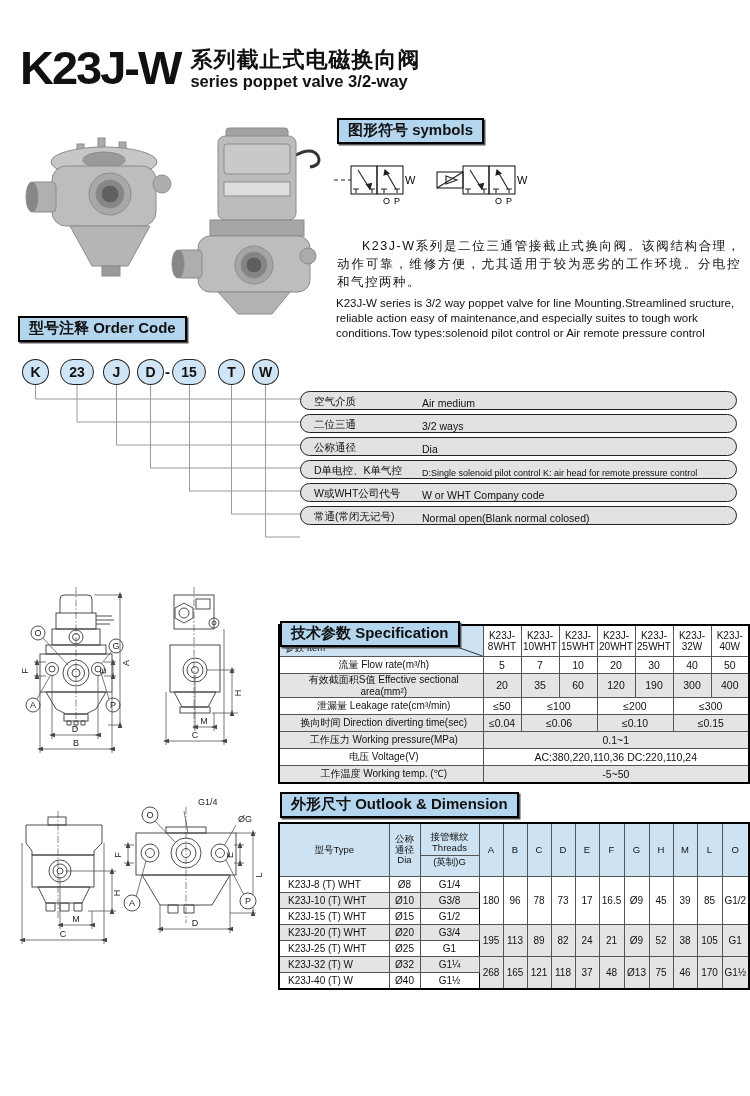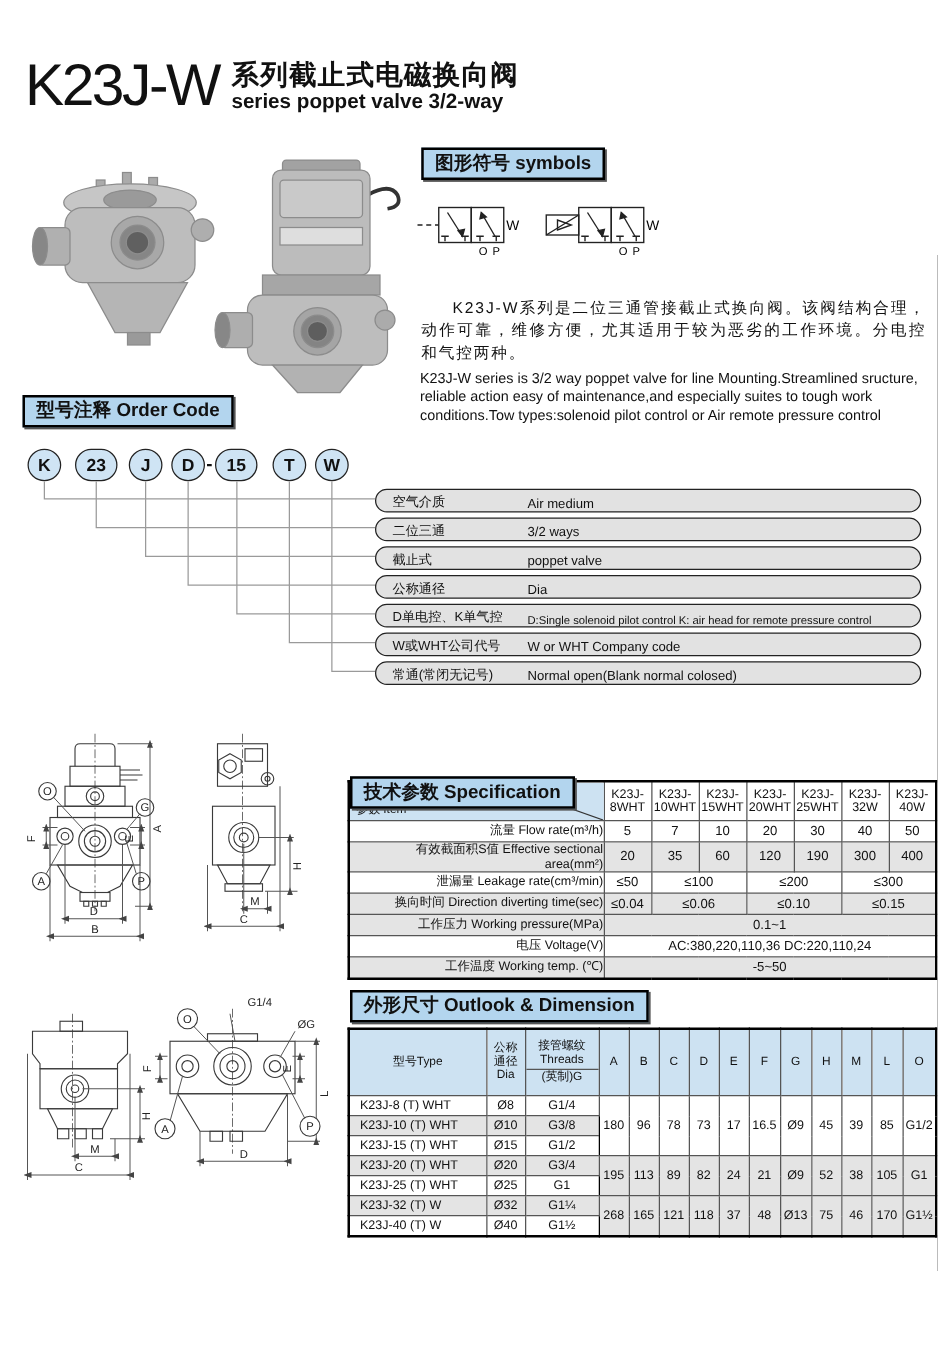--- a/index.html
+++ b/index.html
@@ -1,21 +1,21 @@
 <!DOCTYPE html>
 <html><head>
 <meta charset="utf-8">
 <style>
   html,body{margin:0;padding:0;background:#888;}
   .page{position:relative;width:750px;height:1096px;background:#fff;margin:0 auto;
         font-family:"Liberation Sans",sans-serif;color:#111;overflow:hidden;}
 
   
   .title-row{position:absolute;left:20px;top:44px;display:flex;align-items:flex-start;}
-  .title-model{font-size:47px;font-weight:normal;letter-spacing:-2px;line-height:1;}
+  .title-model{font-size:47px;font-weight:bold;letter-spacing:-2px;line-height:1;}
   .title-side{margin-left:10px;padding-top:3px;}
   .title-cn{font-size:22px;font-weight:bold;letter-spacing:1px;line-height:1.15;}
   .title-en{font-size:16.5px;font-weight:bold;line-height:1.15;}
 
   
   .sec-header{position:absolute;background:#b3d5ee;border:2px solid #000;
               box-shadow:1.5px 1.5px 0 #555;padding:1px 9px 2px;
               font-size:15px;font-weight:bold;white-space:nowrap;z-index:3;}
 
   
@@ -43,21 +43,21 @@
   .dtable td{border:1px solid #555;text-align:center;padding:0;overflow:hidden;
              font-size:10.5px;line-height:1.15;}
   .thick-l{border-left:1.8px solid #000 !important;}
   .thick-t{border-top:1.8px solid #000 !important;}
   tr.gray td{background:#e4e4e4;}
 
   
   .spec-table{left:278px;top:624px;width:470px;}
   .spec-table td{height:16px;}
   .spec-table tr.hdr td{height:30px;font-size:10px;background:#fff;}
-  .spec-table td.lbl{text-align:right;padding-left:5px;font-size:10px;}
+  .spec-table td.lbl{text-align:center;padding-left:5px;font-size:10px;}
   .corner{position:relative;background:#cde2f2 !important;}
   .corner svg{position:absolute;left:0;top:0;width:100%;height:100%;}
   .corner .c-top{position:absolute;top:2px;left:5px;font-size:9.5px;}
   .corner .c-bot{position:absolute;bottom:2px;left:5px;font-size:9.5px;}
 
   
   .dim-table{left:278px;top:822px;width:470px;}
   .dim-table td{height:15px;font-size:10px;}
   .dim-table tr.hdr td{background:#cde2f2;font-size:9.5px;height:52px;}
   .dim-table td.type{text-align:left;padding-left:8px;}
@@ -184,24 +184,20 @@
   </svg>
 
   <div class="pills">
     <div class="pill">
       <span class="cn">空气介质</span>
       <span class="en">Air medium</span>
     </div>
     <div class="pill">
       <span class="cn">二位三通</span>
       <span class="en">3/2 ways</span>
-    </div>
-    <div class="pill">
-      <span class="cn">截止式</span>
-      <span class="en">poppet valve</span>
     </div>
     <div class="pill">
       <span class="cn">公称通径</span>
       <span class="en">Dia</span>
     </div>
     <div class="pill">
       <span class="cn">D单电控、K单气控</span>
       <span class="en small">D:Single solenoid pilot control K: air head for remote pressure control</span>
     </div>
     <div class="pill">

